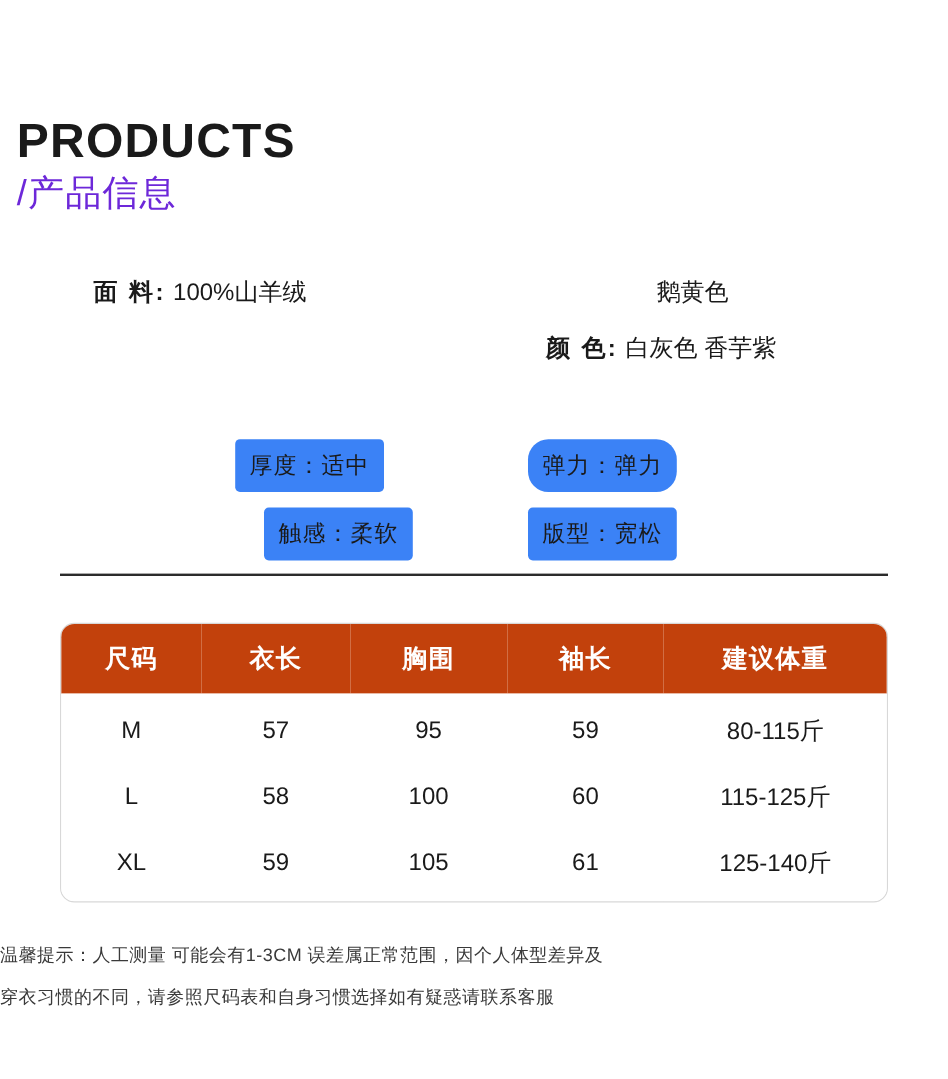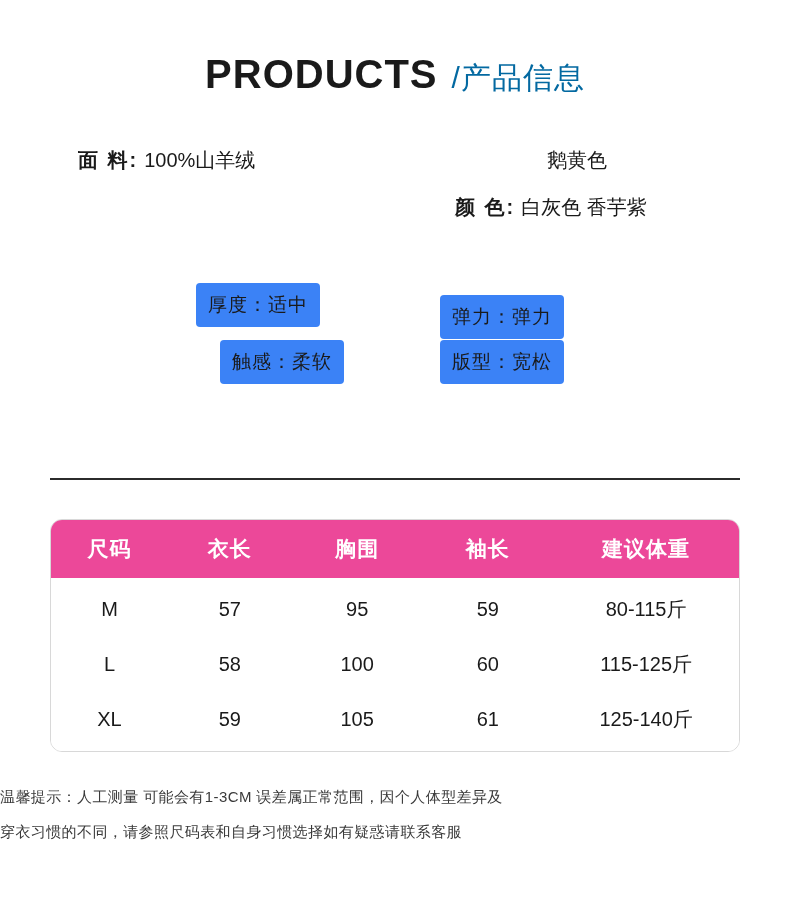--- a/index.html
+++ b/index.html
@@ -17,35 +17,36 @@
   .page {
     position: relative;
     width: 790px;
     height: 899px;
     box-sizing: border-box;
   }
 
   
   .header {
     text-align: center;
-    padding-top: 52px;
+    padding-top: 96px;
     display: flex;
     justify-content: center;
     align-items: baseline;
+    flex-direction: column;
   }
   .header-main {
     font-size: 40px;
     font-weight: bold;
     letter-spacing: 1px;
     color: #1a1a1a;
   }
   .header-sub {
     font-size: 30px;
     font-weight: normal;
-    color: #0369a1;
+    color: #6d28d9;
     margin-left: 14px;
     letter-spacing: 1px;
   }
 
   
   .specs {
     margin-top: 48px;
     position: relative;
     height: 112px;
   }
@@ -92,21 +93,21 @@
     background: #3b82f6;
     border-radius: 4px;
     font-size: 19px;
     font-weight: normal;
     color: #1a1a1a;
     padding: 9px 12px;
     white-space: nowrap;
     letter-spacing: 1px;
   }
   .pill-thickness { left: 196px; top: 0; }
-  .pill-elastic   { left: 440px; top: 12px; }
+  .pill-elastic   { left: 440px; top: 0; border-radius: 17px; }
   .pill-touch     { left: 196px; top: 57px; margin-left: 24px; }
   .pill-fit       { left: 440px; top: 57px; }
 
   
   .divider {
     position: absolute;
     left: 50px;
     right: 50px;
     top: 478px;
     height: 2px;
@@ -123,21 +124,21 @@
     overflow: hidden;
     border: 1px solid #d8d8d8;
     box-sizing: border-box;
   }
   table.size-table {
     width: 100%;
     border-collapse: collapse;
     table-layout: fixed;
   }
   table.size-table thead th {
-    background: #ec4899;
+    background: #c2410c;
     color: #ffffff;
     font-size: 21px;
     font-weight: bold;
     padding: 15px 0;
     letter-spacing: 1px;
   }
   table.size-table tbody td {
     background: #ffffff;
     color: #1a1a1a;
     font-size: 20px;

